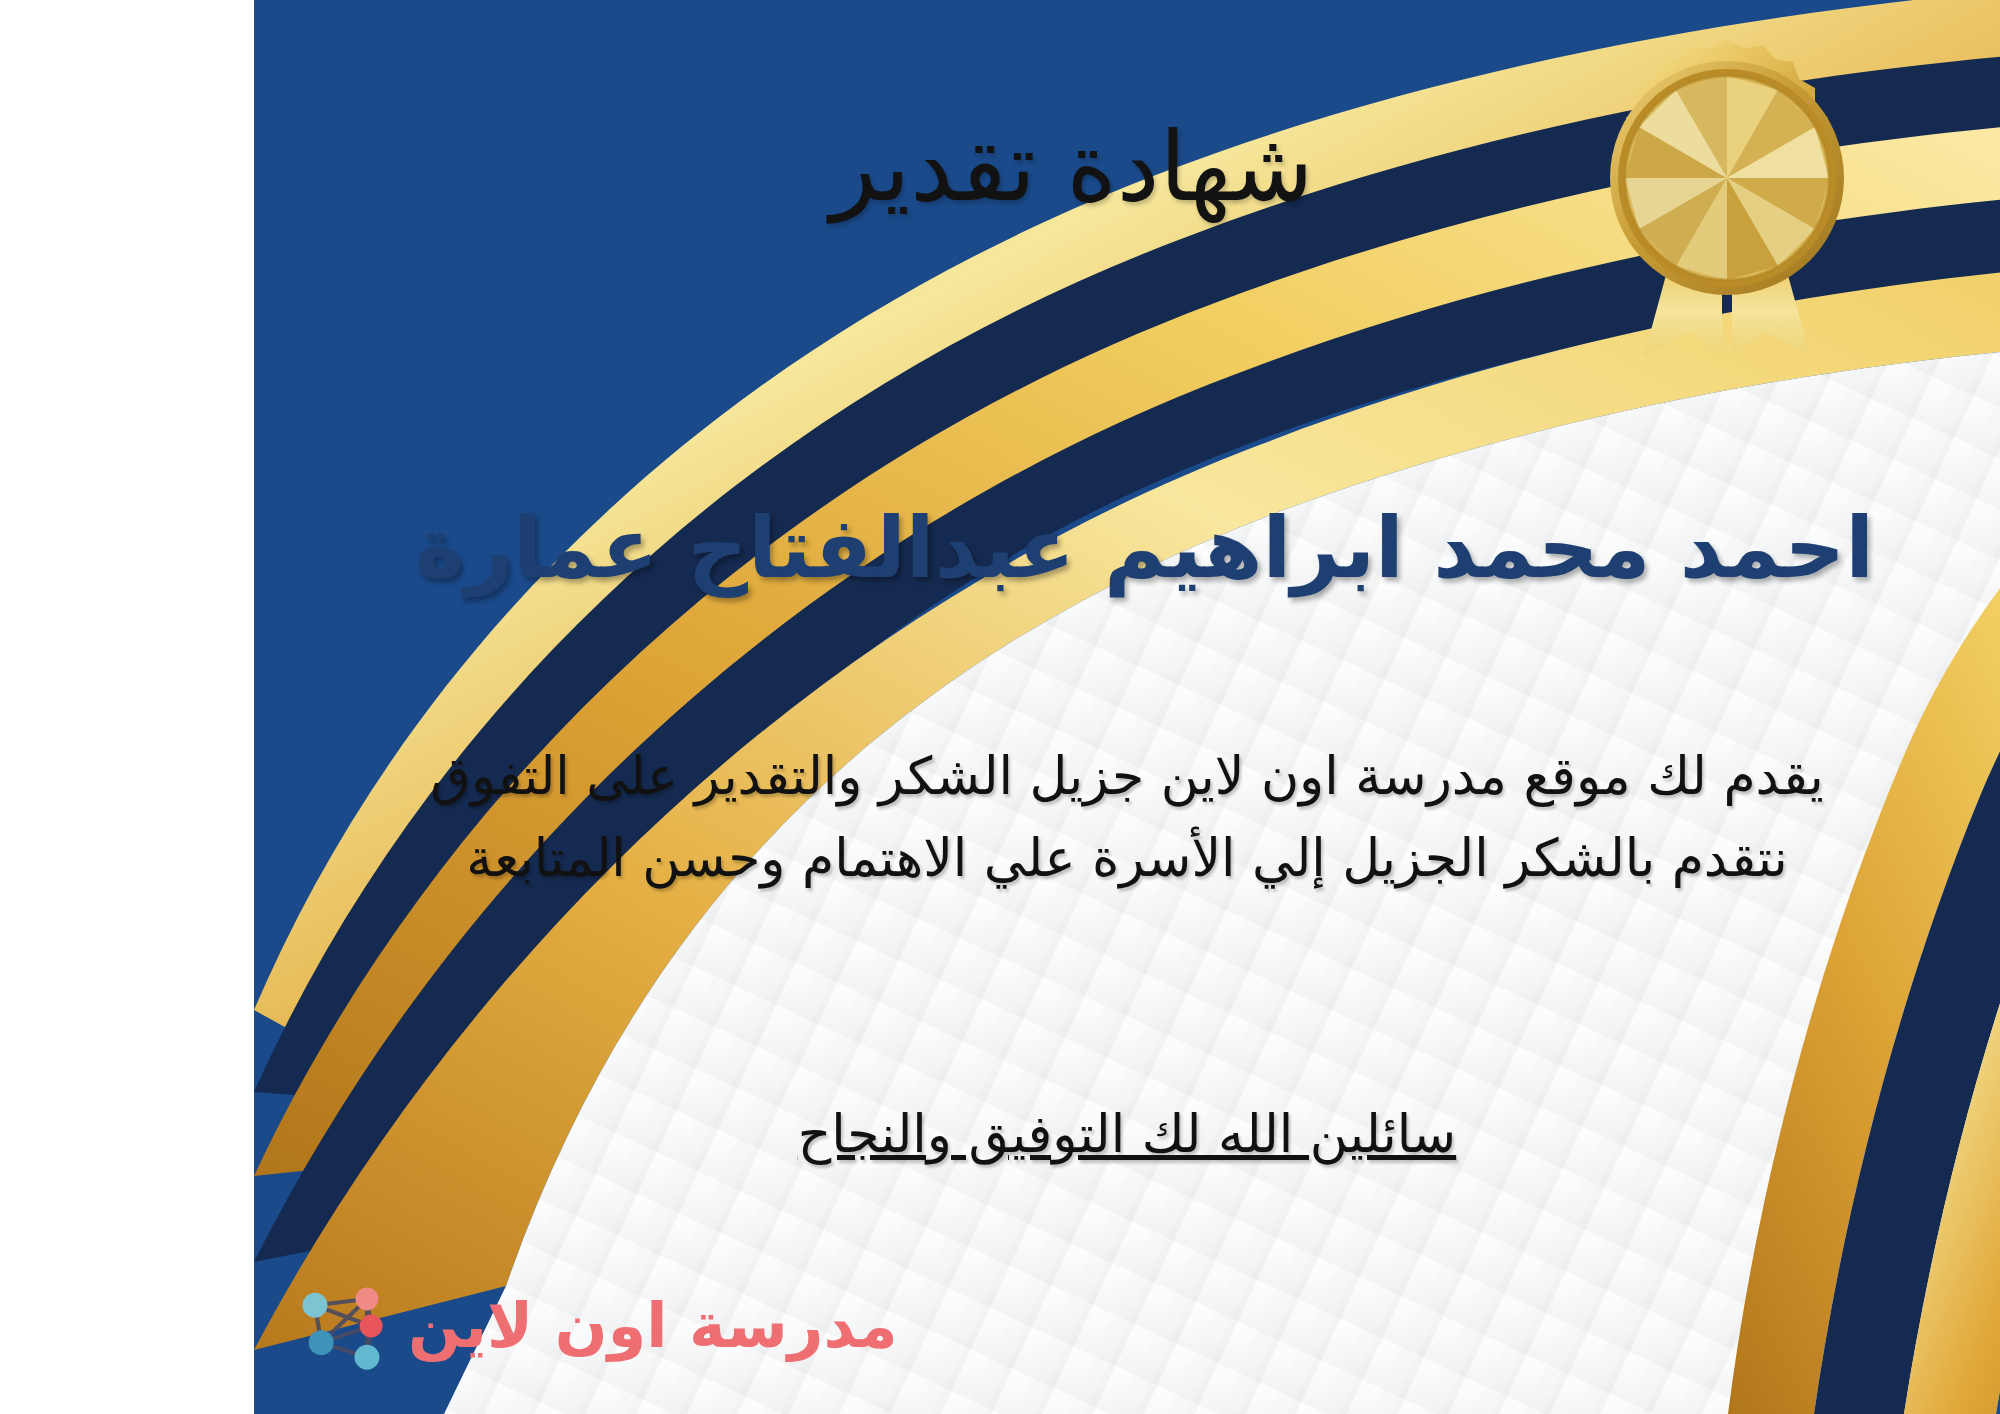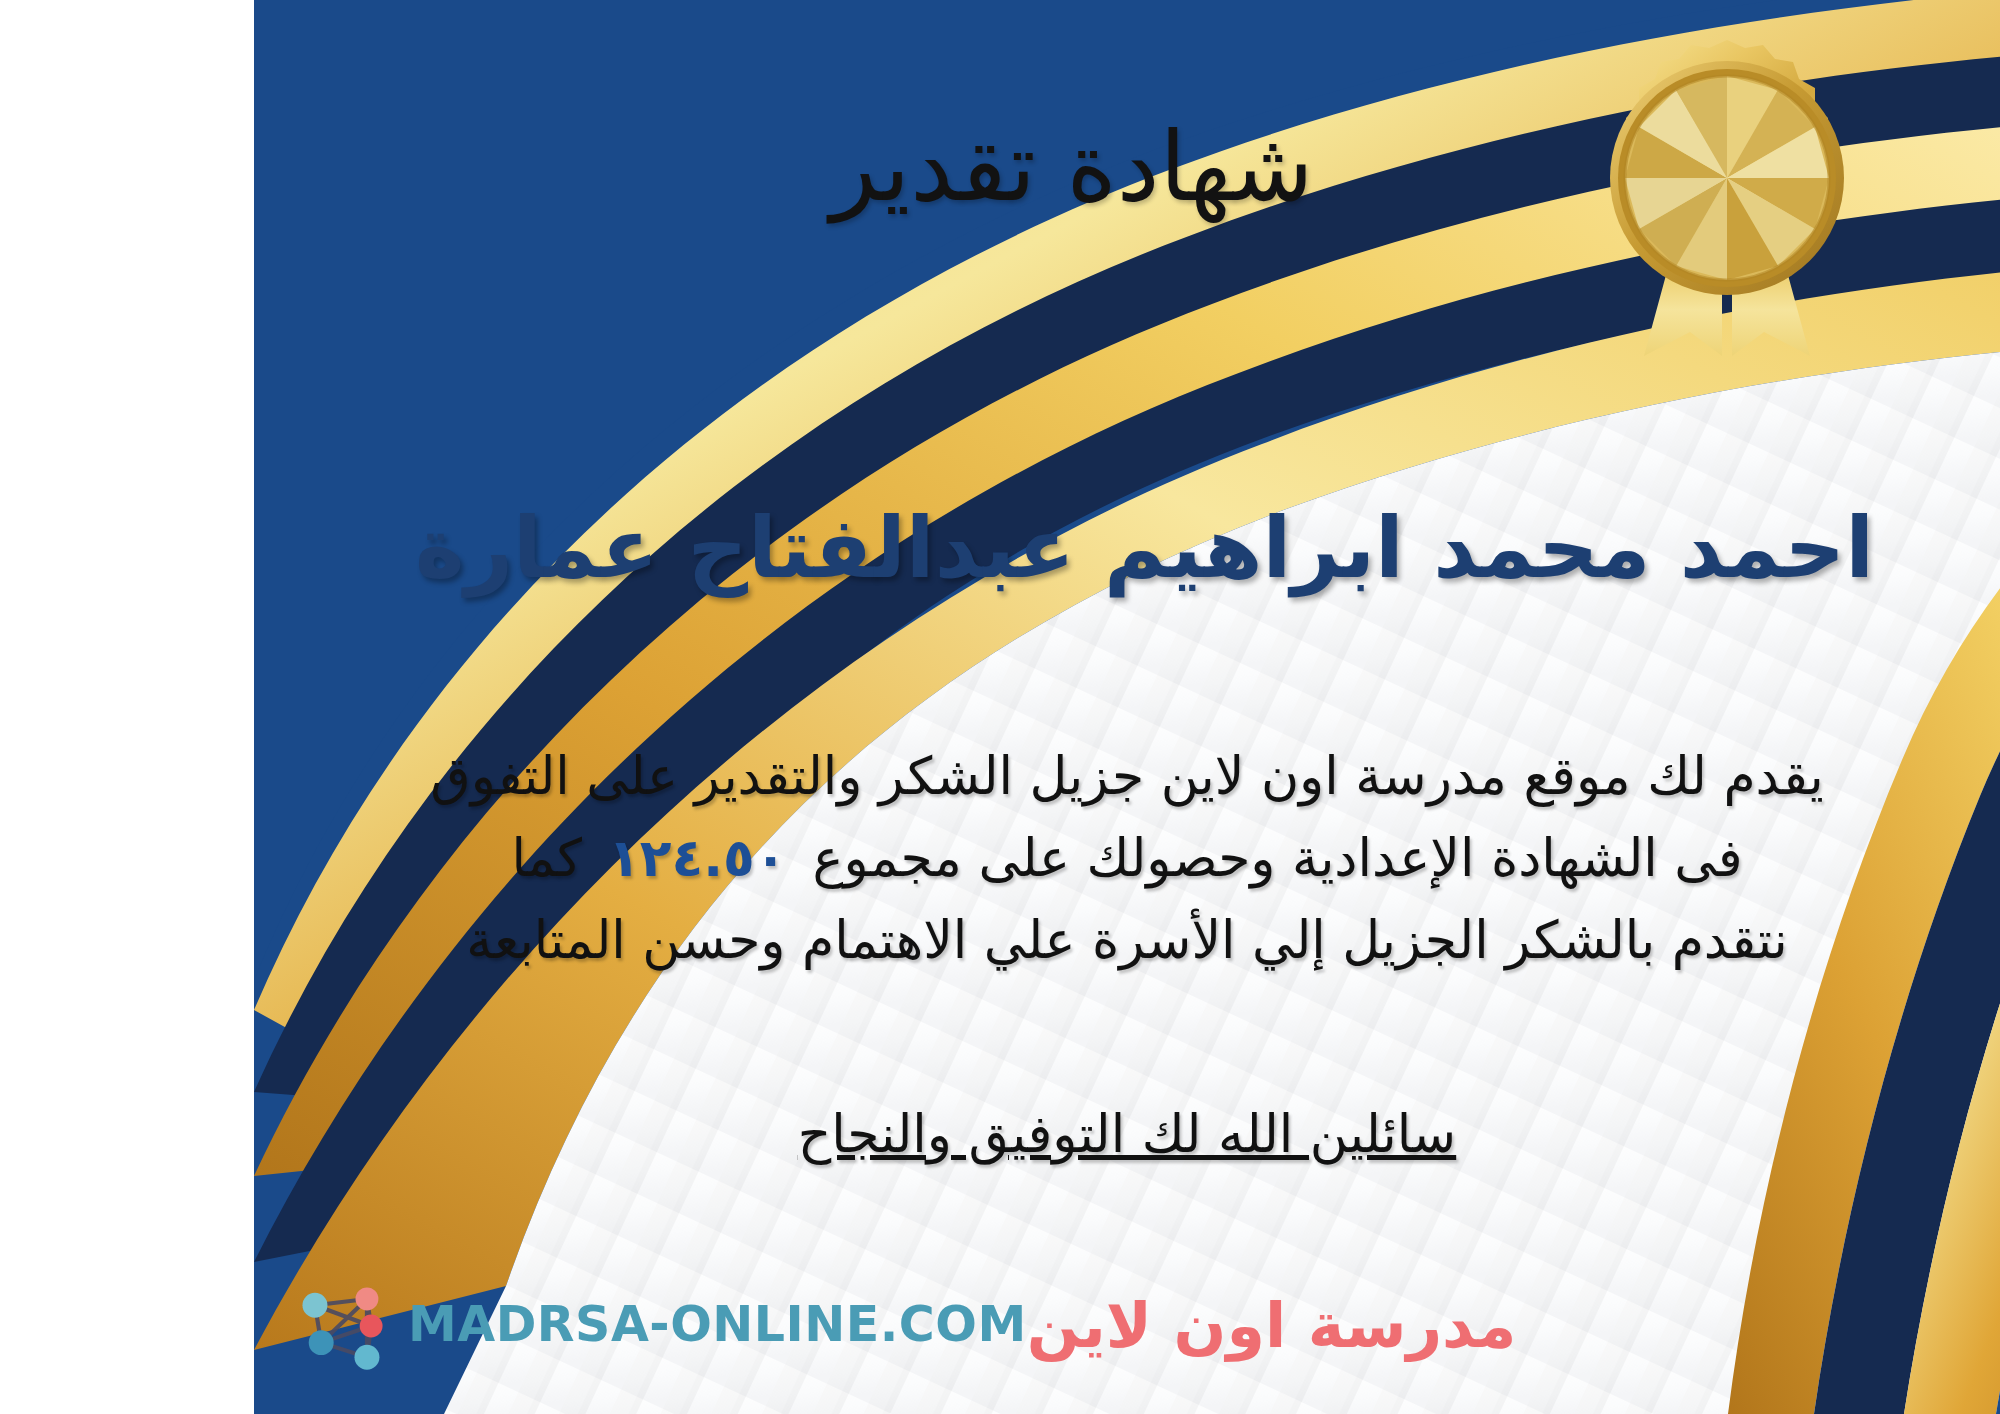--- a/index.html
+++ b/index.html
@@ -279,21 +279,20 @@
       <circle cx="155" cy="140" r="102" fill="none" stroke="#b08524" stroke-width="3" opacity="0.55"></circle>
     </g>
   </svg>
 
   <div class="title">شهادة تقدير</div>
 
   <div class="recipient">احمد محمد ابراهيم عبدالفتاح عمارة</div>
 
   <div class="body-block">
     <span class="body-line">يقدم لك موقع مدرسة اون لاين جزيل الشكر  والتقدير على التفوق</span>
-    <span class="body-line"><span>فى الشهادة الإعدادية وحصولك على مجموع</span><span class="grade">١٢٤.٥٠</span><span>كما</span></span>
     <span class="body-line">نتقدم  بالشكر الجزيل إلي الأسرة علي الاهتمام وحسن المتابعة</span>
   </div>
 
   <div class="closing">سائلين الله لك التوفيق  والنجاح</div>
 
   <div class="logo">
     <svg class="logo-mark" viewBox="0 0 100 100">
       <g stroke="#4a4a63" stroke-width="4" fill="none" opacity="0.9">
         <line x1="24" y1="30" x2="74" y2="24"></line>
         <line x1="24" y1="30" x2="78" y2="50"></line>
@@ -306,17 +305,16 @@
         <line x1="74" y1="24" x2="74" y2="80"></line>
       </g>
       <circle cx="24" cy="30" r="12" fill="#7cc4d1"></circle>
       <circle cx="74" cy="24" r="11" fill="#f08a84"></circle>
       <circle cx="78" cy="50" r="11" fill="#e8565c"></circle>
       <circle cx="30" cy="66" r="12" fill="#3d93b8"></circle>
       <circle cx="74" cy="80" r="12" fill="#62b8cf"></circle>
     </svg>
     <div class="logo-text">
       <div class="logo-ar">مدرسة اون لاين</div>
-      <div class="logo-en">MADRSA-ONLINE.COM</div>
     </div>
   </div>
 
 </div>
 
 </body></html>

